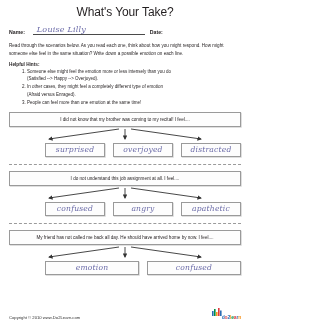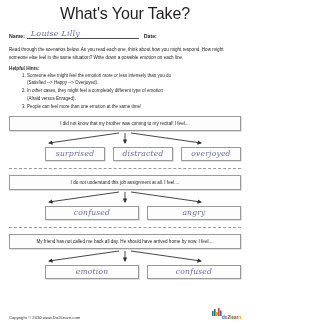--- a/index.html
+++ b/index.html
@@ -20,21 +20,21 @@
     width: 250px;
     height: 324px;
     position: relative;
     box-sizing: border-box;
     padding: 0 9px;
   }
 
   
   .title {
     text-align: center;
-    font-size: 16px;
+    font-size: 12px;
     font-weight: 400;
     letter-spacing: -0.1px;
     margin: 5px 0 0 0;
     color: #231f20;
   }
 
   
   .idrow {
     display: flex;
     align-items: flex-end;
@@ -44,21 +44,21 @@
   }
   .idlabel {
     font-size: 5.2px;
     font-weight: bold;
     white-space: nowrap;
     padding-bottom: 0.5px;
   }
   .idline {
     border-bottom: 0.8px solid #4a4a4a;
     flex: 1;
-    margin-left: 2px;
+    margin-left: 8px;
     height: 10px;
     position: relative;
     overflow: hidden;
   }
   .idline.name { flex: 0 0 112px; }
   .idline.date { flex: 1; }
   .handwrite {
     font-family: "DejaVu Serif", serif;
     font-style: italic;
     font-size: 8px;
@@ -248,24 +248,24 @@
         <line x1="110" y1="2" x2="40" y2="12" stroke="#333" stroke-width="0.9" marker-end="url(#ah1)"></line>
         <line x1="116" y1="2" x2="116" y2="12" stroke="#333" stroke-width="0.9" marker-end="url(#ah1)"></line>
         <line x1="122" y1="2" x2="192" y2="12" stroke="#333" stroke-width="0.9" marker-end="url(#ah1)"></line>
       </svg>
     </div>
     <div class="answers">
       <div class="answer-box">
         <span class="answer-text">surprised</span>
       </div>
       <div class="answer-box">
+        <span class="answer-text">overjoyed</span>
+      </div>
+      <div class="answer-box">
         <span class="answer-text">distracted</span>
-      </div>
-      <div class="answer-box">
-        <span class="answer-text">overjoyed</span>
       </div>
     </div>
   </div>
 
   <hr class="divider">
 
   <div class="scenario">
     <div class="prompt-box">
       <span class="prompt-text">I do not understand this job assignment at all. I feel....</span>
     </div>
@@ -280,20 +280,23 @@
         <line x1="116" y1="2" x2="116" y2="12" stroke="#333" stroke-width="0.9" marker-end="url(#ah2)"></line>
         <line x1="122" y1="2" x2="192" y2="12" stroke="#333" stroke-width="0.9" marker-end="url(#ah2)"></line>
       </svg>
     </div>
     <div class="answers">
       <div class="answer-box">
         <span class="answer-text">confused</span>
       </div>
       <div class="answer-box">
         <span class="answer-text">angry</span>
+      </div>
+      <div class="answer-box">
+        <span class="answer-text">apathetic</span>
       </div>
     </div>
   </div>
 
   <hr class="divider">
 
   <div class="scenario">
     <div class="prompt-box">
       <span class="prompt-text">My friend has not called me back all day. He should have arrived home by now.  I feel....</span>
     </div>

